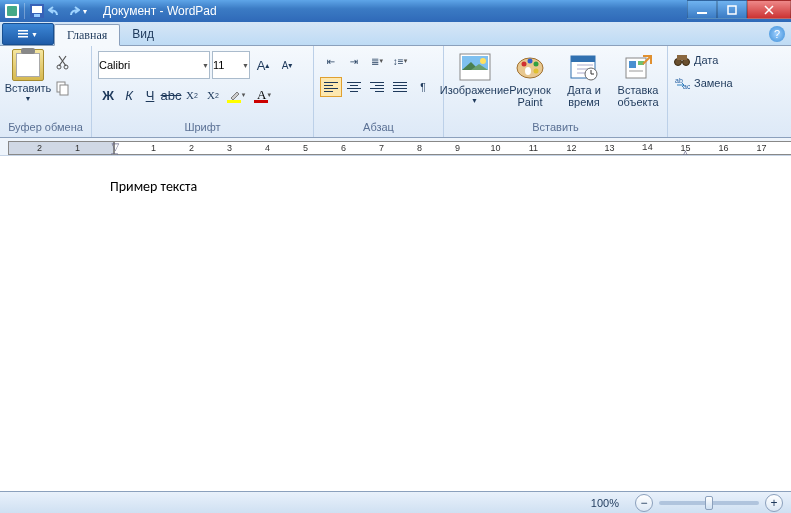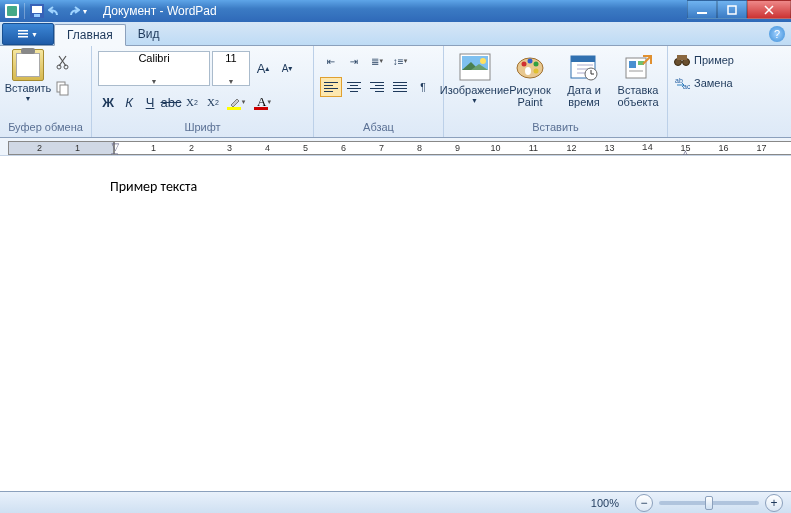--- a/index.html
+++ b/index.html
@@ -16,21 +16,21 @@
 .win-btn { width:30px; height:19px; display:flex; align-items:center; justify-content:center; font-size:10px; color:#fff; border:1px solid rgba(0,0,0,0.2); background:linear-gradient(#6fb3f0,#3b7bc4); }
 .win-btn.close { width:44px; background:linear-gradient(#e88,#c33); }
 .win-btn svg { width:10px; height:10px; }
 
 
 .tabrow { height:24px; background:linear-gradient(#d6e6f6,#bedbf5); display:flex; align-items:flex-end; border-bottom:1px solid #8ba0bc; position:relative; }
 .file-btn { width:52px; height:22px; margin-left:2px; background:linear-gradient(#3c87d6,#1e5ba8); border:1px solid #174f91; border-radius:2px; display:flex; align-items:center; justify-content:center; }
 .file-btn svg { width:10px; height:10px; fill:#fff; }
 .file-drop { font-size:7px; color:#fff; margin-left:3px; }
 .tab { height:22px; padding:0 12px; font-size:12px; color:#1e395b; display:flex; align-items:center; cursor:pointer; }
-.tab.active { background:#f5f9fd; border:1px solid #8ba0bc; border-bottom:1px solid #f5f9fd; border-radius:2px 2px 0 0; margin-bottom:-1px; }
+.tab.active { background:#f5f9fd; border:1px solid #8ba0bc; border-bottom:1px solid #f5f9fd; border-radius:2px 2px 0 0; margin-bottom:-1px;font-family:Liberation Serif, serif; }
 .help-btn { position:absolute; right:6px; top:4px; width:16px; height:16px; border-radius:50%; background:radial-gradient(#9ecfff,#3b8dd6); color:#fff; font-size:11px; display:flex; align-items:center; justify-content:center; }
 
 
 .ribbon { height:92px; background:linear-gradient(#f5f9fd,#dde9f7); border-bottom:1px solid #8ba0bc; display:flex; }
 .group { border-right:1px solid #bcd0e8; display:flex; flex-direction:column; }
 .group-body { flex:1; display:flex; align-items:flex-start; padding:3px 6px; gap:4px; }
 .group-label { height:16px; font-size:11px; color:#5a7094; text-align:center; padding-bottom:1px; }
 
 
 .g-clip { width:92px; }
@@ -40,21 +40,21 @@
 .paste-icon::after { content:""; position:absolute; top:-2px; left:8px; width:14px; height:6px; background:#888; border-radius:2px; }
 .small-label { font-size:11px; color:#1e395b; }
 .drop-ar { font-size:7px; color:#1e395b; }
 .clip-side { display:flex; flex-direction:column; gap:8px; padding-top:4px; }
 .mini-icon { width:18px; height:18px; display:flex; align-items:center; justify-content:center; }
 
 
 .g-font { width:222px; }
 .g-font .group-body { flex-direction:column; gap:6px; padding-top:5px; }
 .font-row1 { display:flex; gap:2px; align-items:center; }
-.font-combo { height:35px; border:1px solid #abc; background:#fff; font-size:11px; padding:0 0; display:flex; align-items:center; justify-content:space-between;flex-direction:column; }
+.font-combo { height:28px; border:1px solid #abc; background:#fff; font-size:11px; padding:0 0; display:flex; align-items:center; justify-content:space-between; }
 .font-name { width:112px; }
 .font-size { width:38px; }
 .combo-arrow { font-size:7px; color:#555; }
 .btn-sm { width:22px; height:20px; border:1px solid transparent; display:flex; align-items:center; justify-content:center; font-size:11px; color:#1e395b; }
 .font-row2 { display:flex; gap:1px; align-items:center; }
 .fb { font-family:"Times New Roman",serif; font-size:13px; width:20px; height:20px; display:flex; align-items:center; justify-content:center; color:#1e395b; }
 .fb b{font-weight:bold;} .fb i{font-style:italic;} .fb u{text-decoration:underline;}
 .fb .strike{text-decoration:line-through;}
 .sub { font-size:11px; } .sub sub,.sub sup{font-size:7px;}
 .color-btn { width:26px; height:20px; display:flex; align-items:center; justify-content:center; font-family:"Times New Roman",serif; font-size:13px; position:relative; }
@@ -375,21 +375,21 @@
   <div class="group g-edit" style="border-right:none">
     <div class="group-body">
       <div class="edit-row">
         <div class="mini-icon">
           <svg width="16" height="14" viewBox="0 0 16 14">
               <circle cx="4" cy="9" r="3.5" fill="#6a5030" stroke="#3a2810"></circle>
               <circle cx="12" cy="9" r="3.5" fill="#6a5030" stroke="#3a2810"></circle>
               <rect x="3" y="2" width="10" height="5" fill="#8a6840"></rect>
             </svg>
         </div>
-        <span>Пример</span>
+        <span>Дата</span>
       </div>
       <div class="edit-row">
         <div class="mini-icon">
           <svg width="16" height="14" viewBox="0 0 16 14">
               <text x="1" y="7" font-size="7" fill="#1e5a9e">ab</text>
               <path d="M3 9 L10 9 M8 7 L10 9 L8 11" stroke="#3080c0" fill="none"></path>
               <text x="9" y="13" font-size="7" fill="#1e5a9e">ac</text>
             </svg>
         </div>
         <span>Замена</span>

